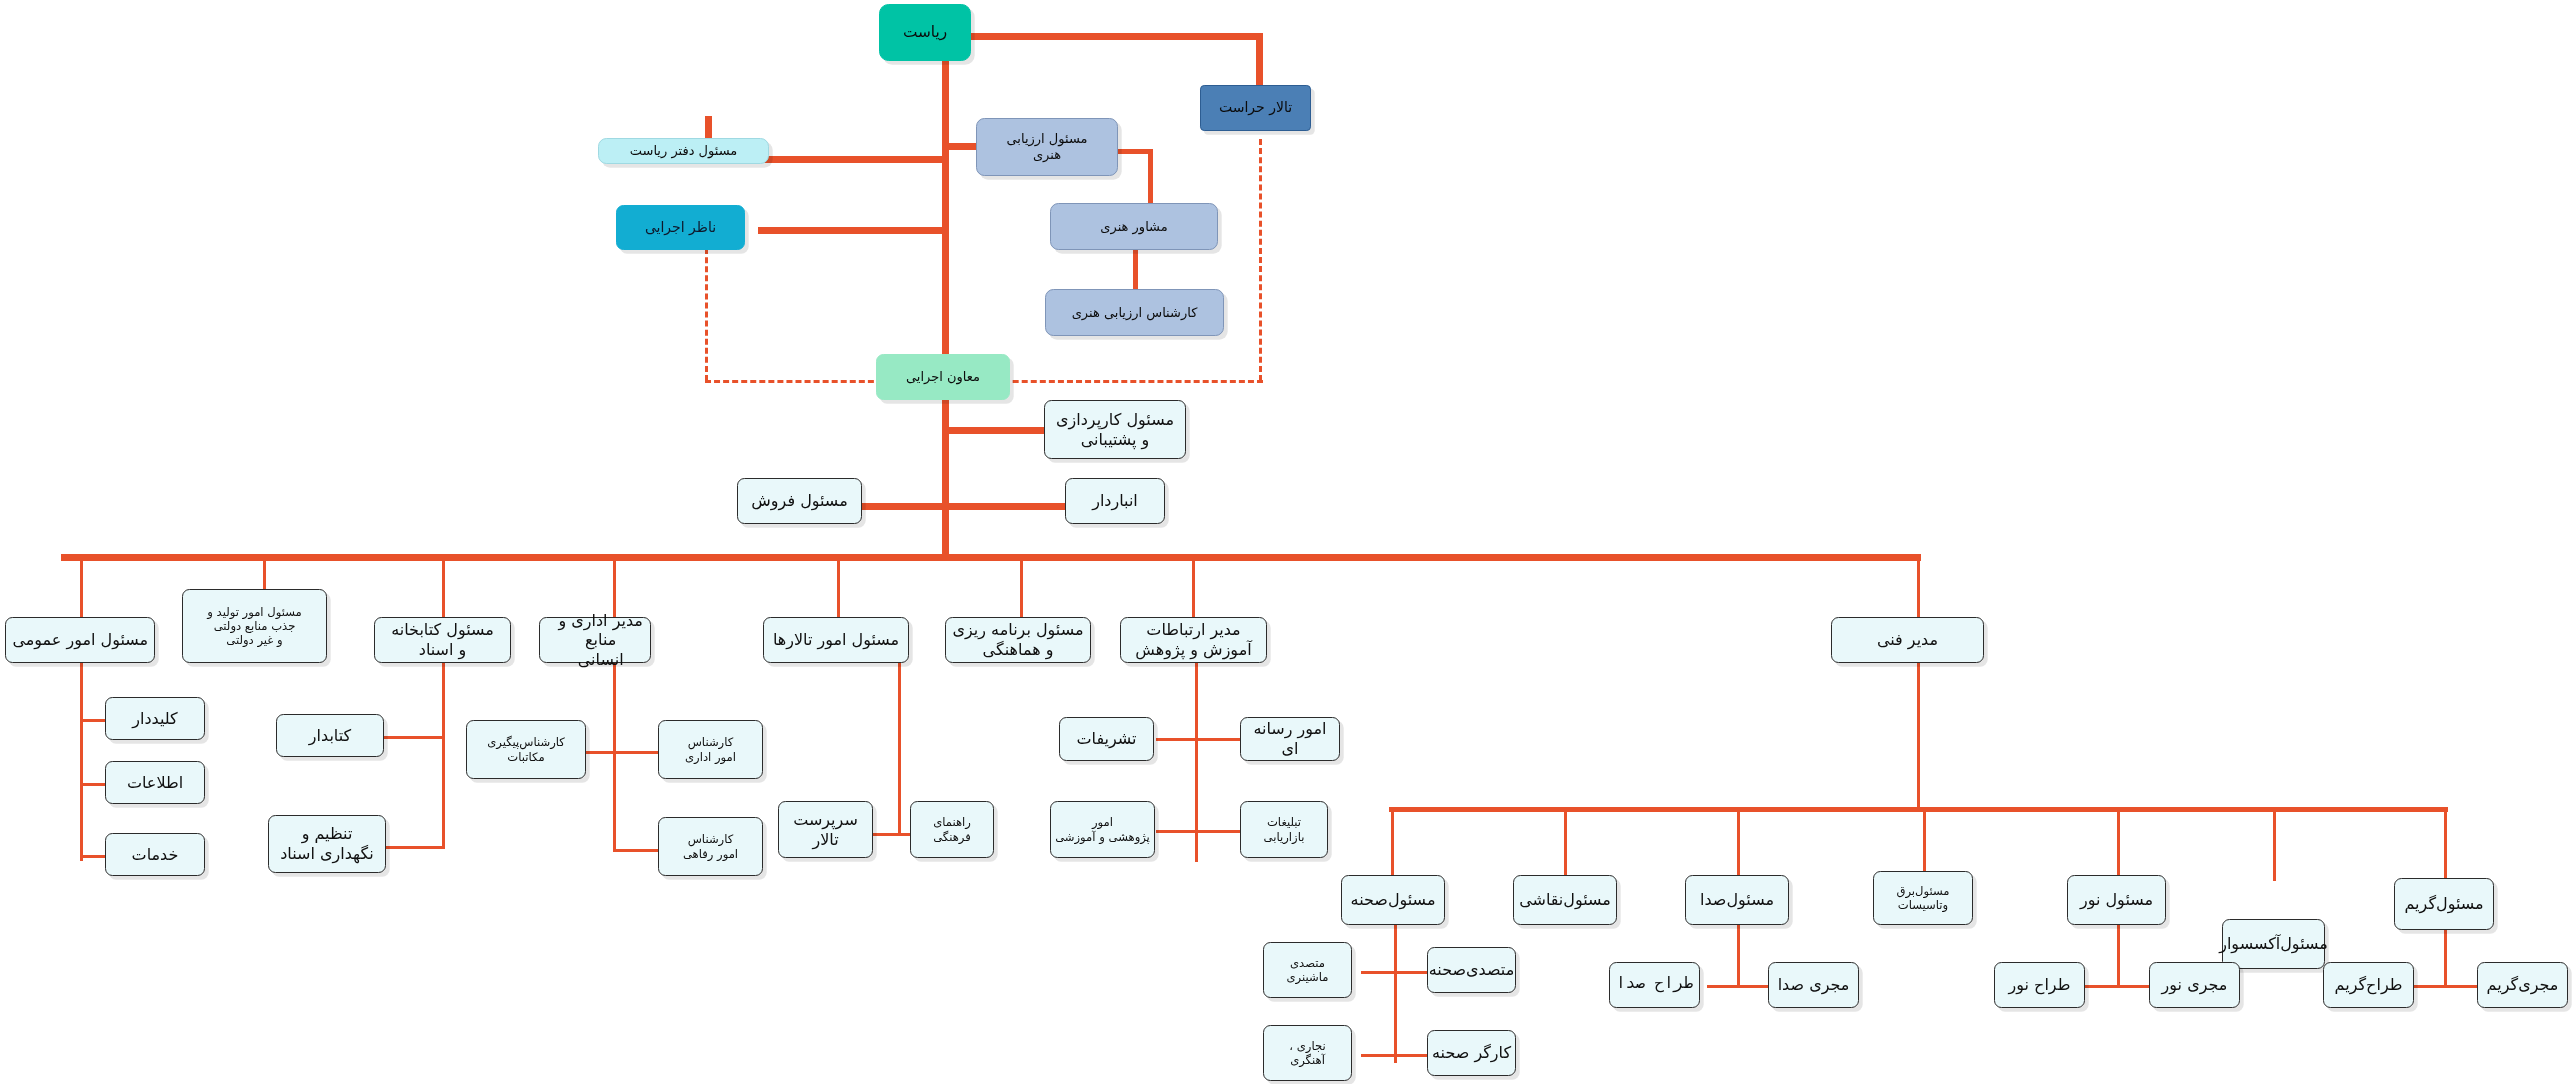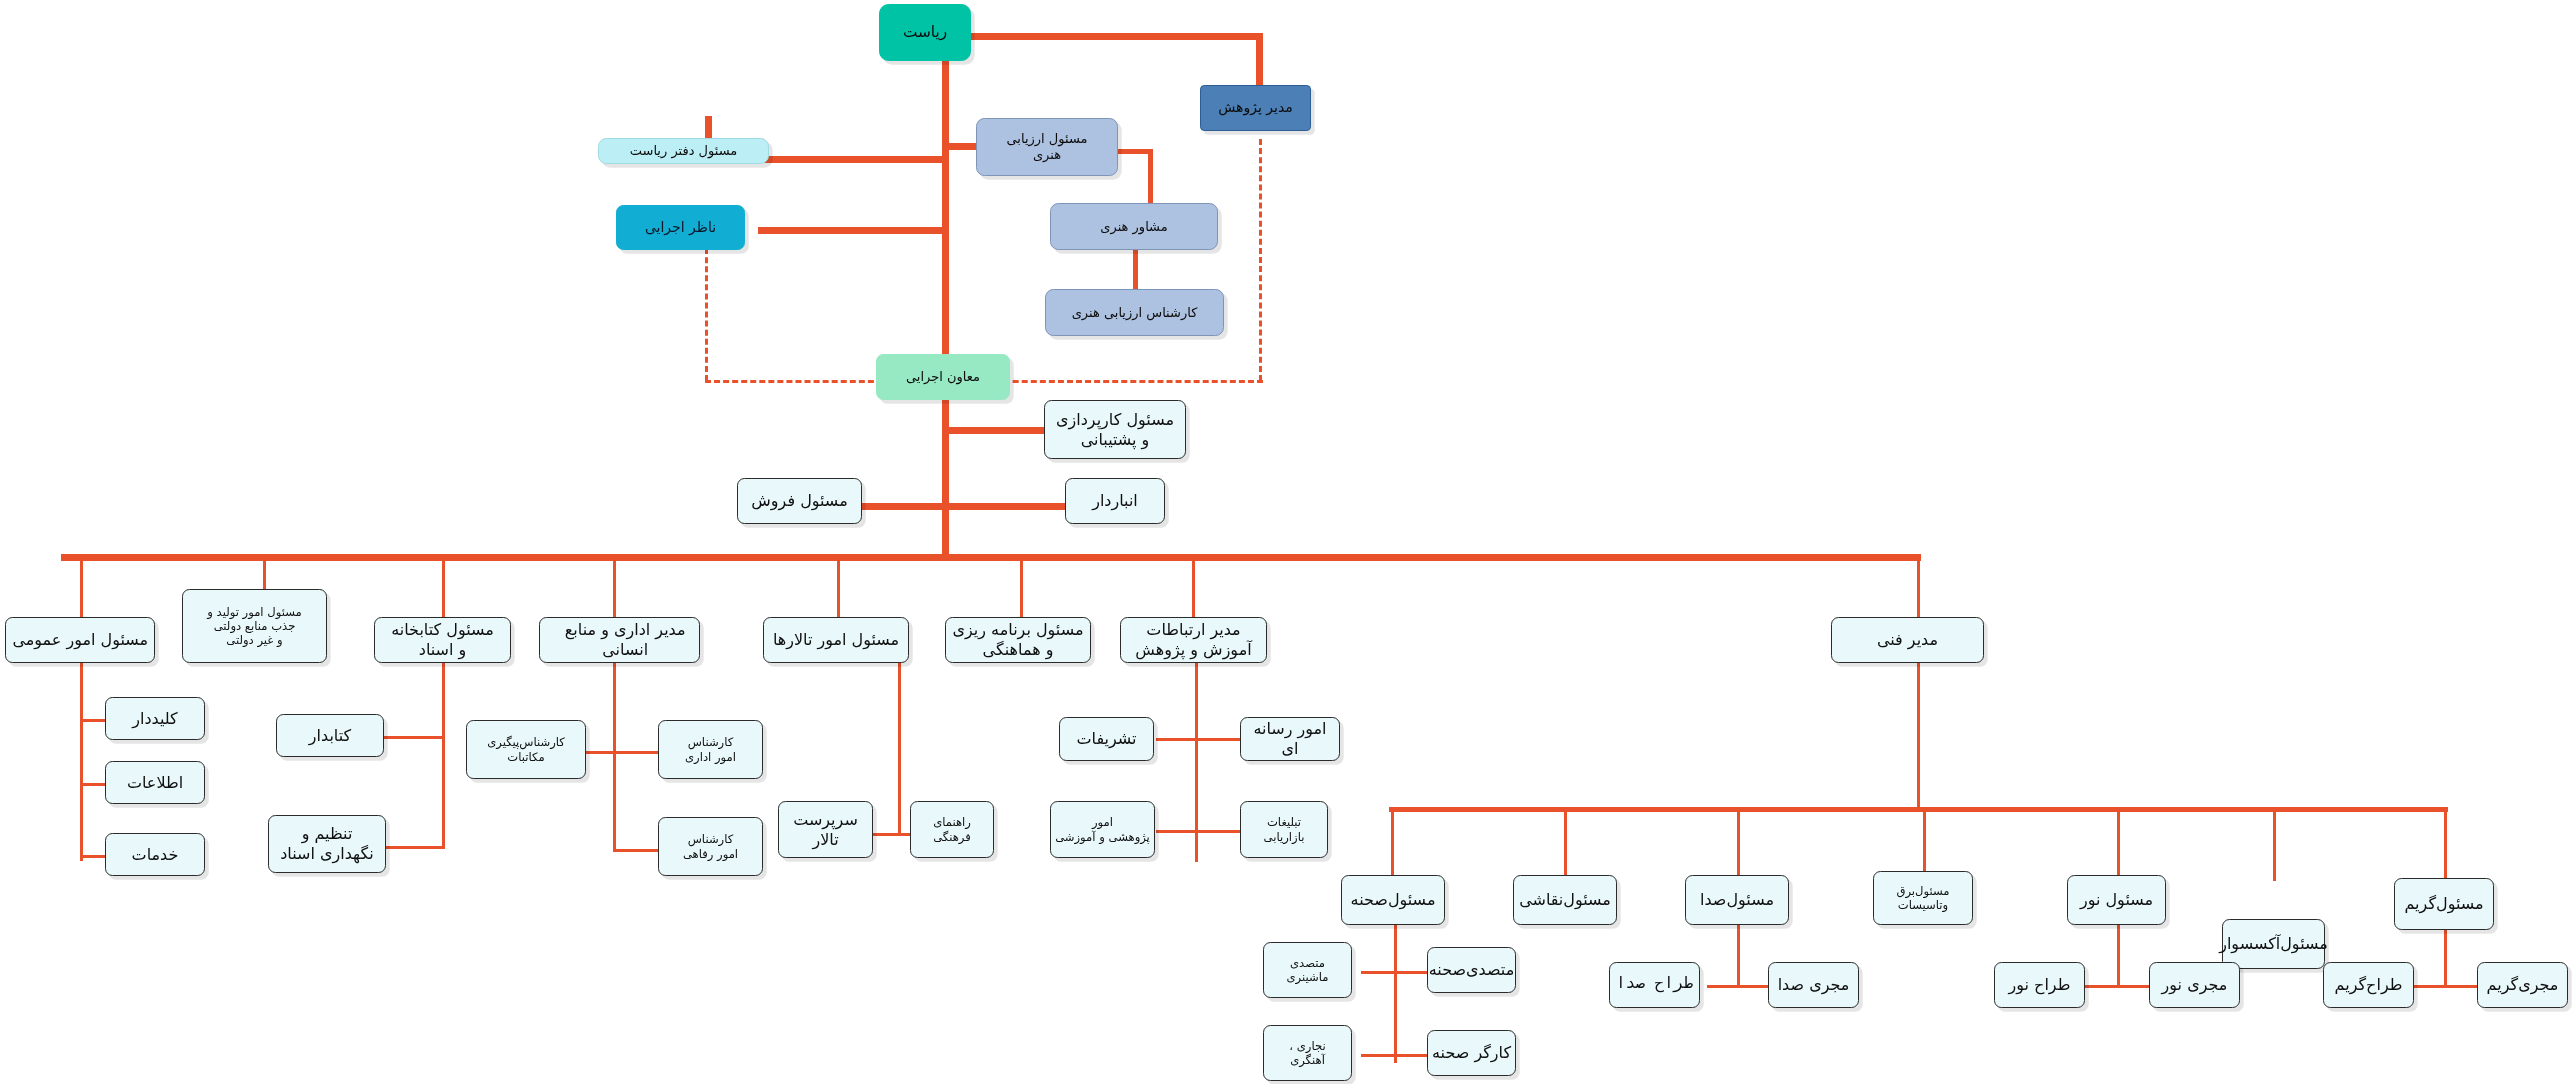--- a/index.html
+++ b/index.html
@@ -160,41 +160,41 @@
 
   <div class="conn thin-v" style="left:2117px; top:925px; height:63px;"></div>
   <div class="conn thin-h" style="left:2085px; top:985px; width:34px;"></div>
   <div class="conn thin-h" style="left:2117px; top:985px; width:35px;"></div>
 
   <div class="conn thin-v" style="left:2444px; top:925px; height:63px;"></div>
   <div class="conn thin-h" style="left:2413px; top:985px; width:34px;"></div>
   <div class="conn thin-h" style="left:2444px; top:985px; width:35px;"></div>
 
   <div class="node teal fs-xl" style="left:879px; top:4.2px;    width:92px; height:57px;">ریاست</div>
-  <div class="node steel fs-lg" style="left:1200px; top:85px;  width:111px; height:46px;">مدیر پژوهش</div>
+  <div class="node steel fs-lg" style="left:1200px; top:85px;  width:111px; height:46px;">تالار حراست</div>
   <div class="node lightcyan fs-md" style="left:598px; top:138px;  width:171px; height:26px;">مسئول دفتر ریاست</div>
   <div class="node cyan fs-lg" style="left:616px; top:205px;  width:129px; height:45px;">ناظر اجرایی</div>
   <div class="node periwinkle fs-md" style="left:976px; top:118px;  width:142px; height:58px;">مسئول ارزیابی
 هنری</div>
   <div class="node periwinkle fs-md" style="left:1050px; top:203px;  width:168px; height:47px;">مشاور هنری</div>
   <div class="node periwinkle fs-md" style="left:1045px; top:289px;  width:179px; height:47px;">کارشناس ارزیابی هنری</div>
   <div class="node mint fs-md" style="left:876px; top:354px;  width:134px; height:46px;">معاون اجرایی</div>
 
   <div class="node plain fs-sm" style="left:1044px; top:400px;  width:142px; height:59px;">مسئول کارپردازی
 و پشتیبانی</div>
   <div class="node plain fs-sm" style="left:737px; top:478px;  width:125px; height:46px;">مسئول فروش</div>
   <div class="node plain fs-sm" style="left:1065px; top:478px;  width:100px; height:46px;">انباردار</div>
 
   <div class="node plain fs-sm" style="left:5.3px;   top:617px; width:150px; height:46px;">مسئول امور عمومی</div>
   <div class="node plain fs-xs" style="left:182px;  top:589px; width:145px; height:74px;">مسئول امور تولید و
 جذب منابع دولتی
 و غیر دولتی</div>
   <div class="node plain fs-sm" style="left:374px;  top:617px; width:137px; height:46px;">مسئول کتابخانه
 و اسناد</div>
-  <div class="node plain fs-sm" style="left:539px; top:617px; width:161px; height:46px;padding-left:14px;">مدیر اداری و منابع
+  <div class="node plain fs-sm" style="left:539px; top:617px; width:112px; height:46px;padding-left:14px;">مدیر اداری و منابع
 انسانی</div>
   <div class="node plain fs-sm" style="left:763px; top:617px; width:146px; height:46px;">مسئول امور تالارها</div>
   <div class="node plain fs-sm" style="left:945px; top:617px; width:146px; height:46px;">مسئول برنامه ریزی
 و هماهنگی</div>
   <div class="node plain fs-sm" style="left:1120px; top:617px; width:147px; height:46px;">مدیر ارتباطات
 آموزش  و پژوهش</div>
   <div class="node plain fs-sm" style="left:1831px; top:617px; width:153px; height:46px;">مدیر فنی</div>
 
   <div class="node plain fs-sm" style="left:105px;  top:697px; width:100px; height:43px;">کلیددار</div>
   <div class="node plain fs-sm" style="left:105px;  top:761px; width:100px; height:43px;">اطلاعات</div>

